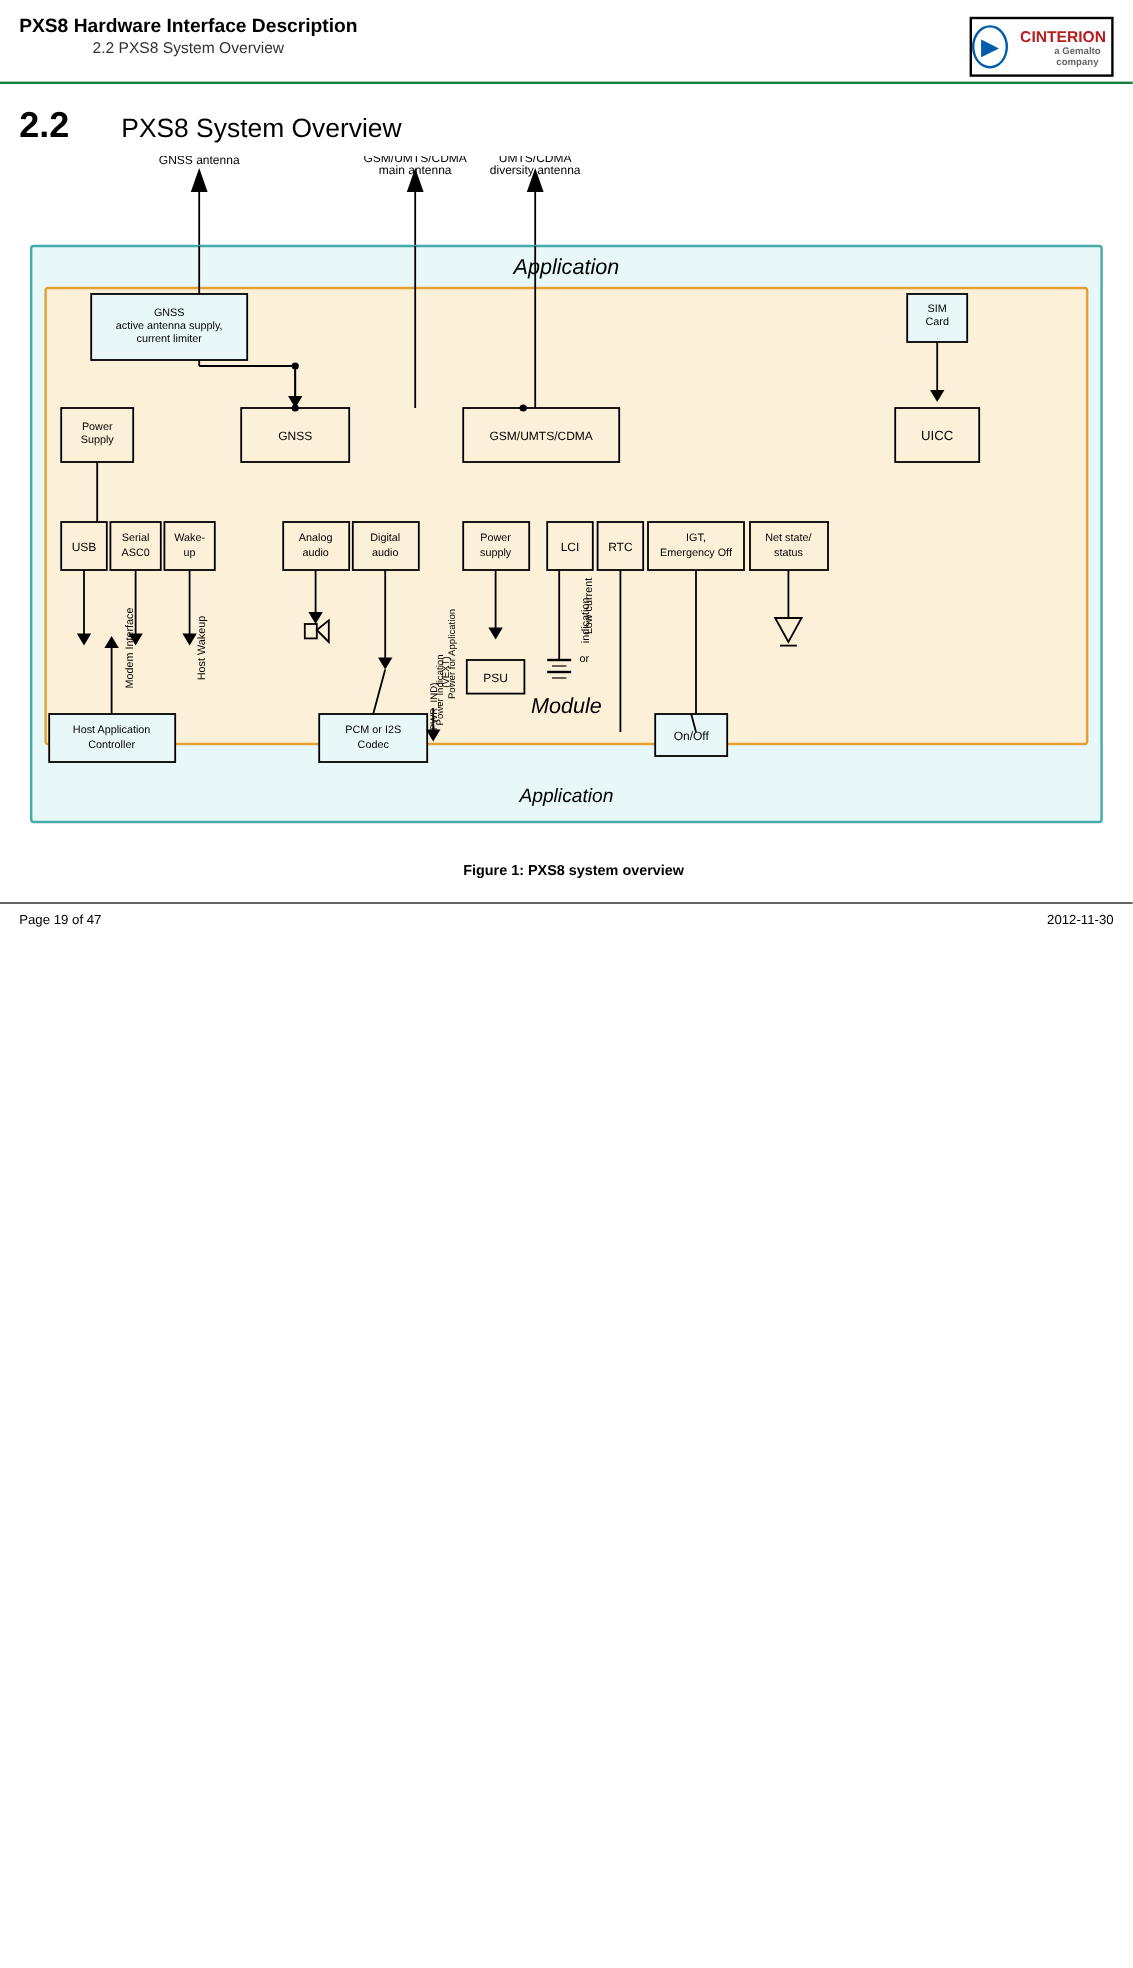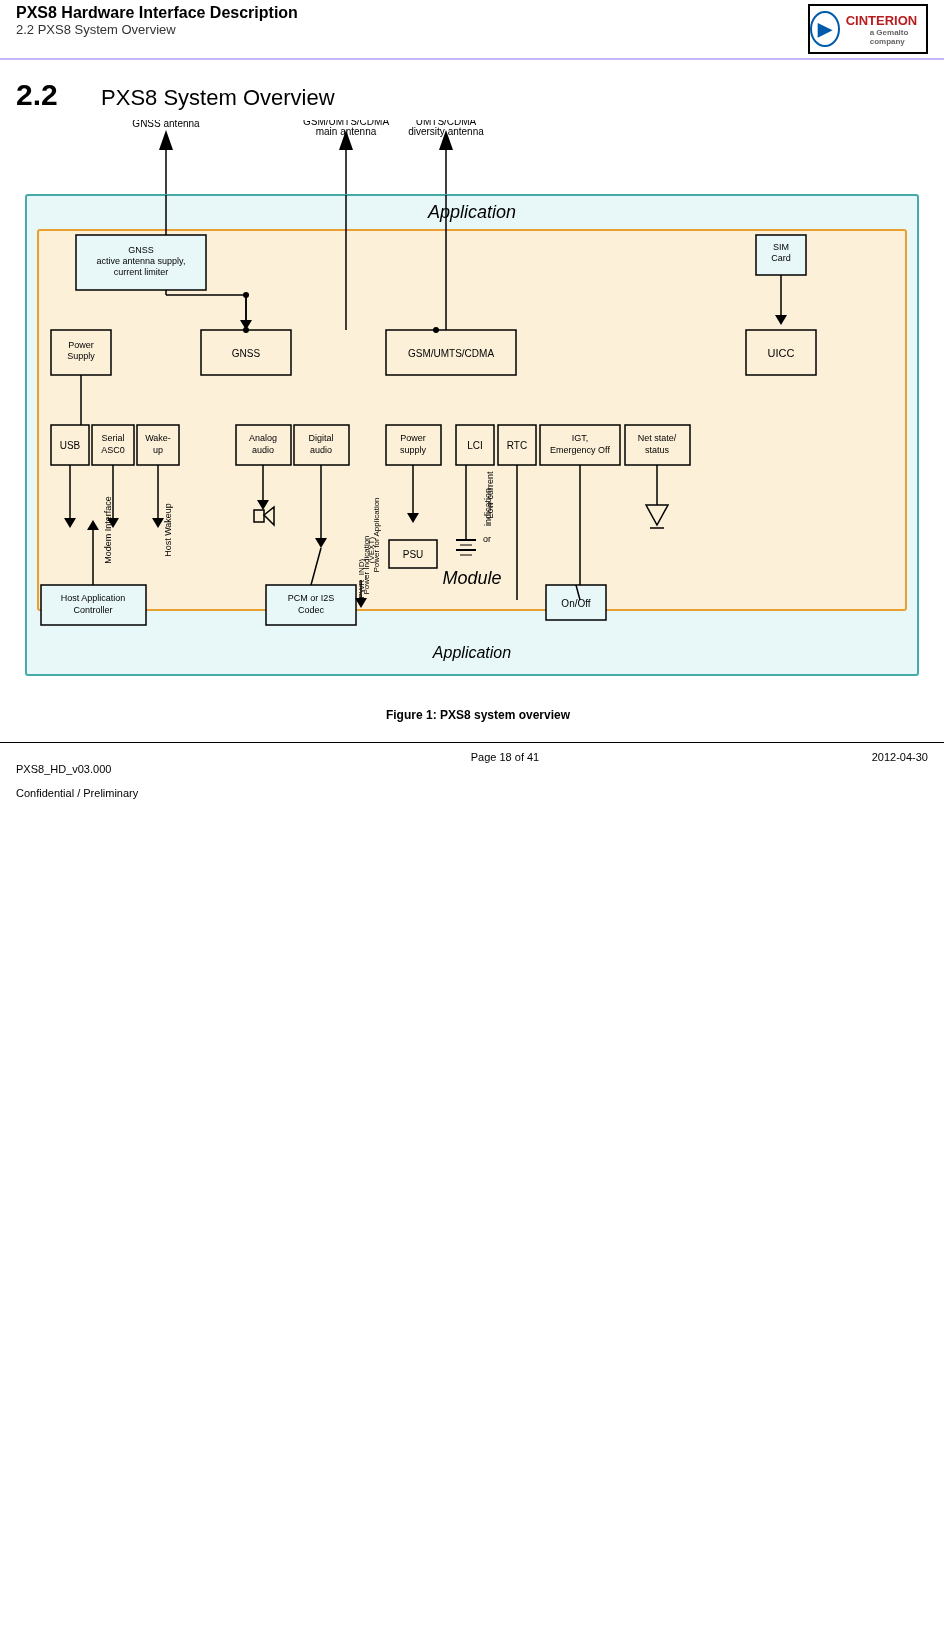--- a/index.html
+++ b/index.html
@@ -8,22 +8,23 @@
       min-height: 1640px;
       font-family: Arial, sans-serif;
       font-size: 12px;
       background: #fff;
       color: #000;
     }
     .page-header {
       display: flex;
       justify-content: space-between;
       align-items: flex-start;
-      padding: 4px 16px 4px 16px;
-      border-bottom: 2px solid #c4b5fd;
+      padding: 14px 16px 4px 16px;
+      border-bottom: 2px solid #15803d;
+      text-align: center;
     }
     .header-left .doc-title {
       font-size: 16px;
       font-weight: bold;
     }
     .header-left .doc-subtitle {
       font-size: 13px;
       color: #333;
     }
     .header-logo {
@@ -274,19 +275,15 @@
 
     <circle cx="420" cy="210" r="3" fill="#000"></circle>
   </svg>
 </div>
 
 <div class="figure-caption">
   <strong>Figure 1:  PXS8  system overview</strong>
 </div>
 
 <div class="page-footer">
-  <div style="white-space:pre-line;">
-    <div>PXS8_HD_v03.000</div>
-    <div>Confidential / Preliminary</div>
-  </div>
-  <div>Page 18 of 41</div>
-  <div>2012-04-30</div>
+  <div>Page 19 of 47</div>
+  <div>2012-11-30</div>
 </div>
 
 </body></html>

